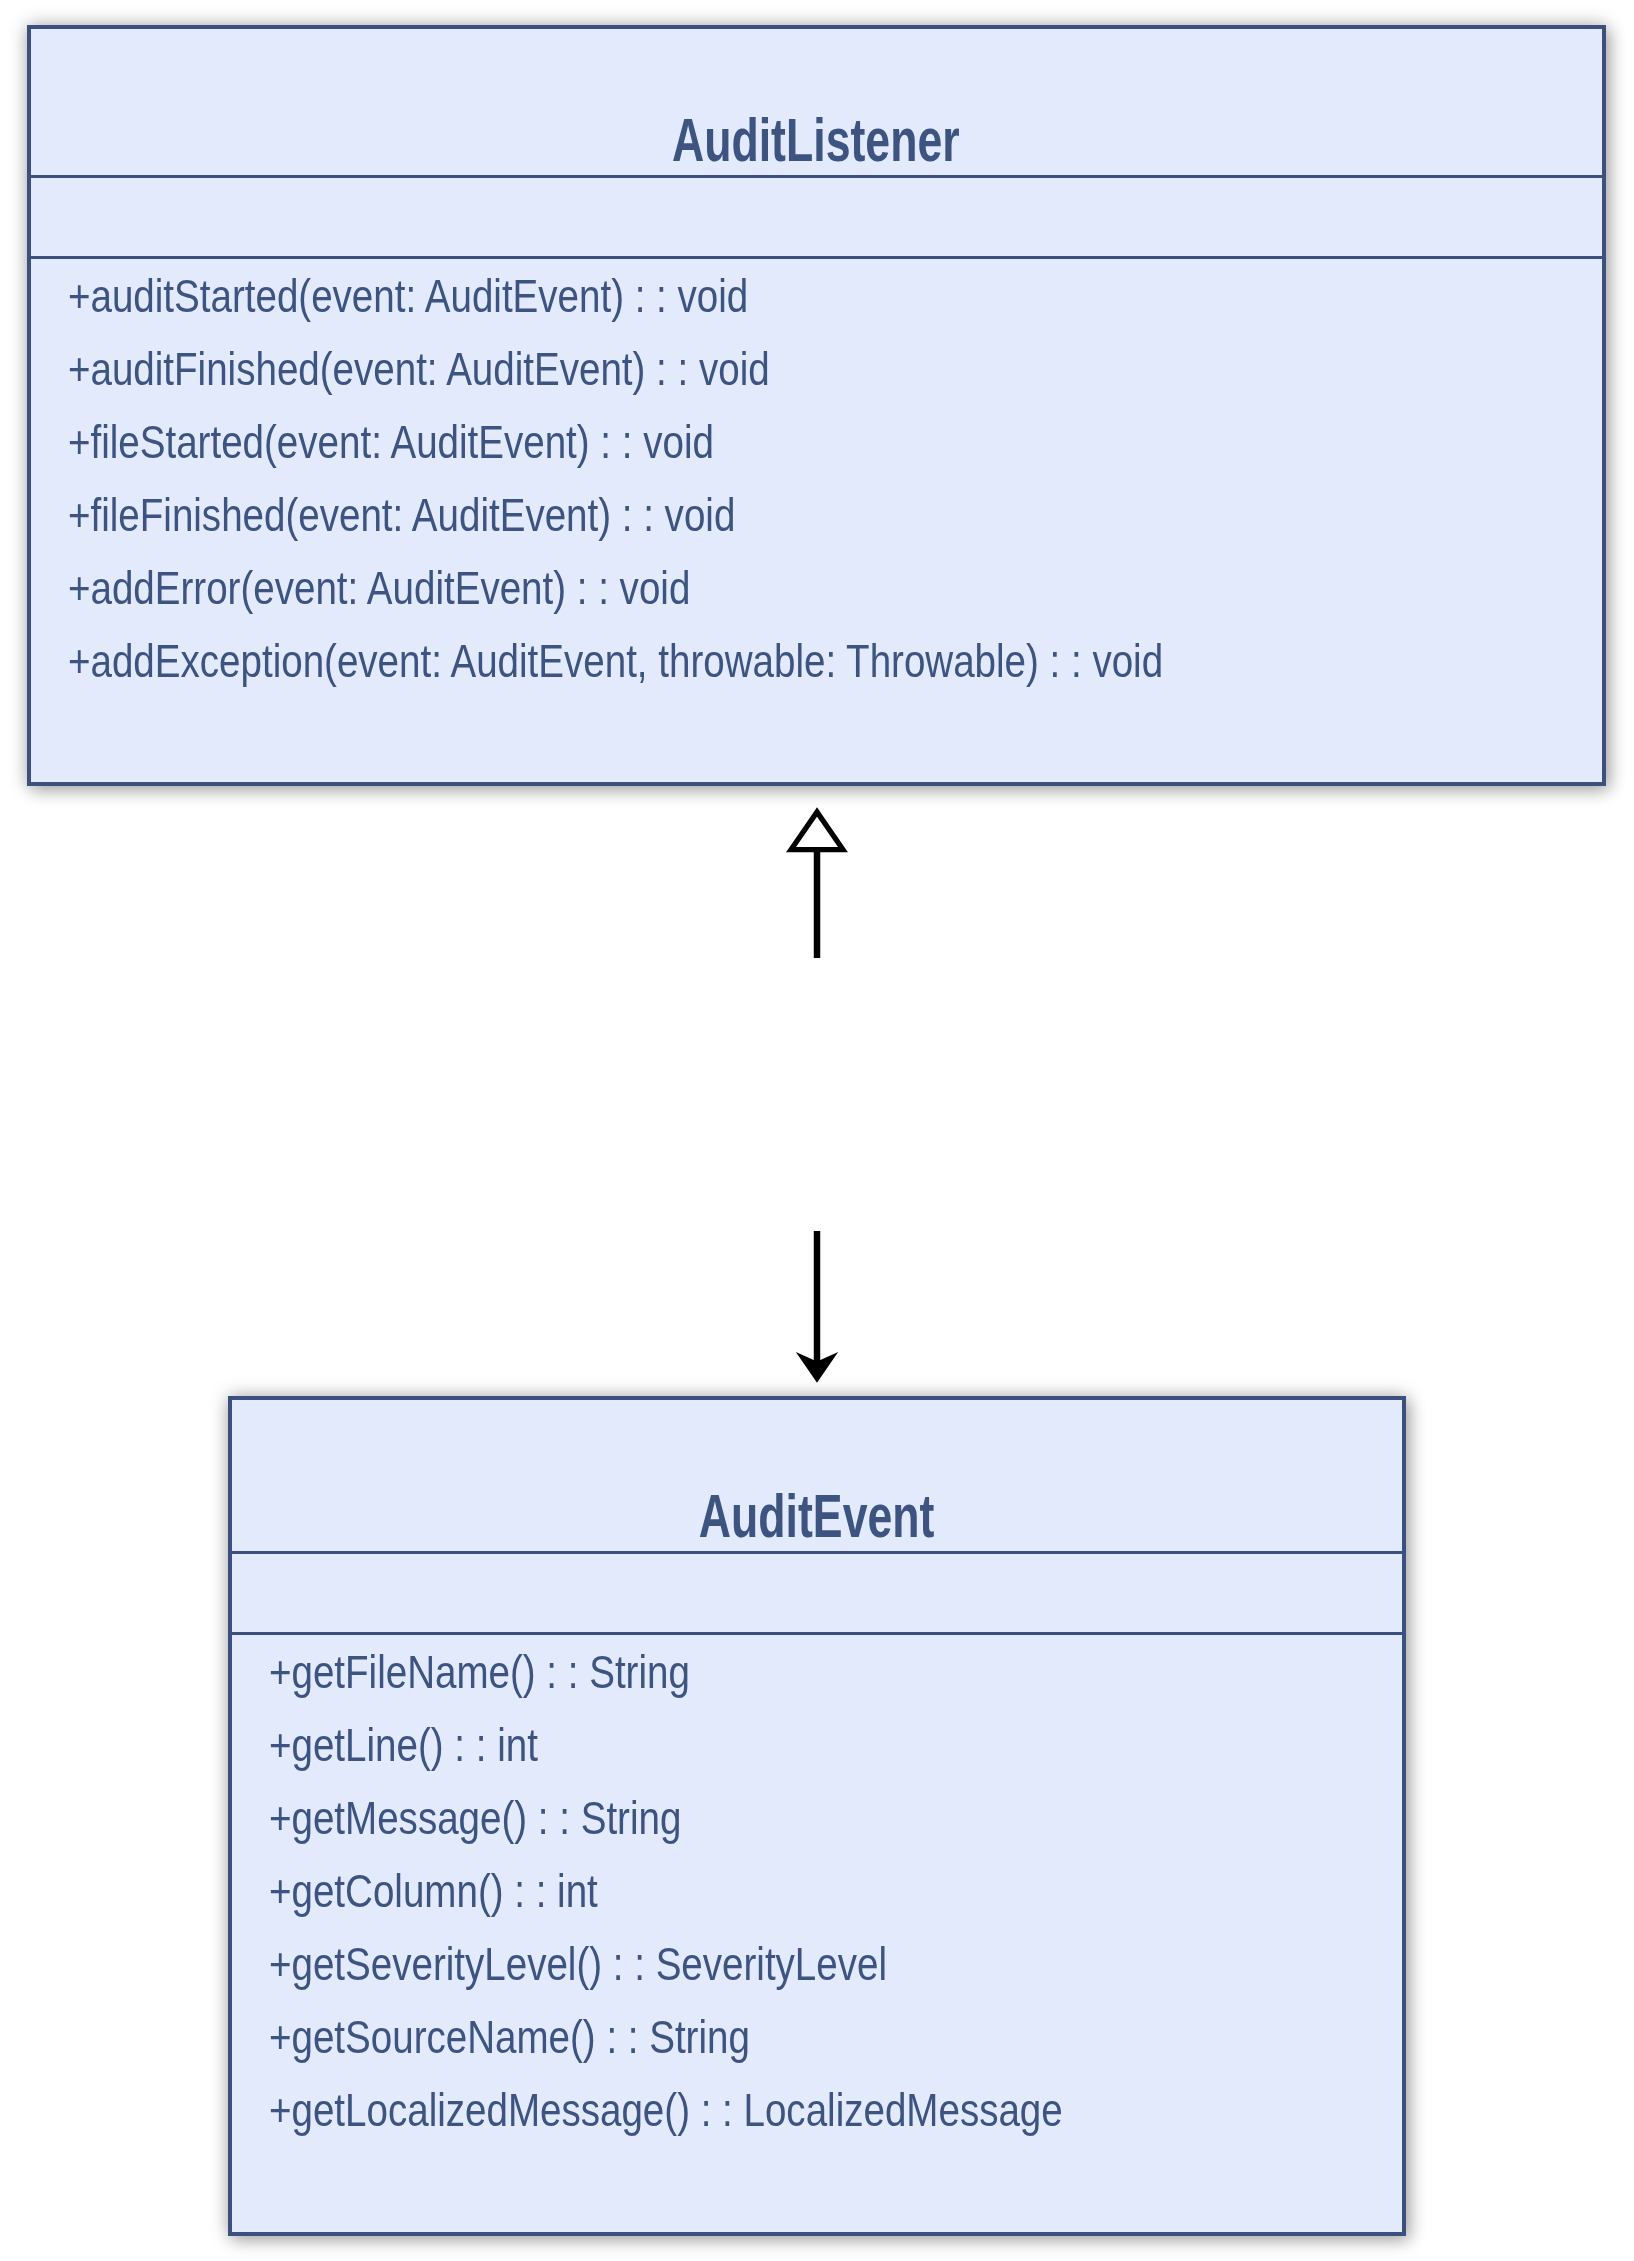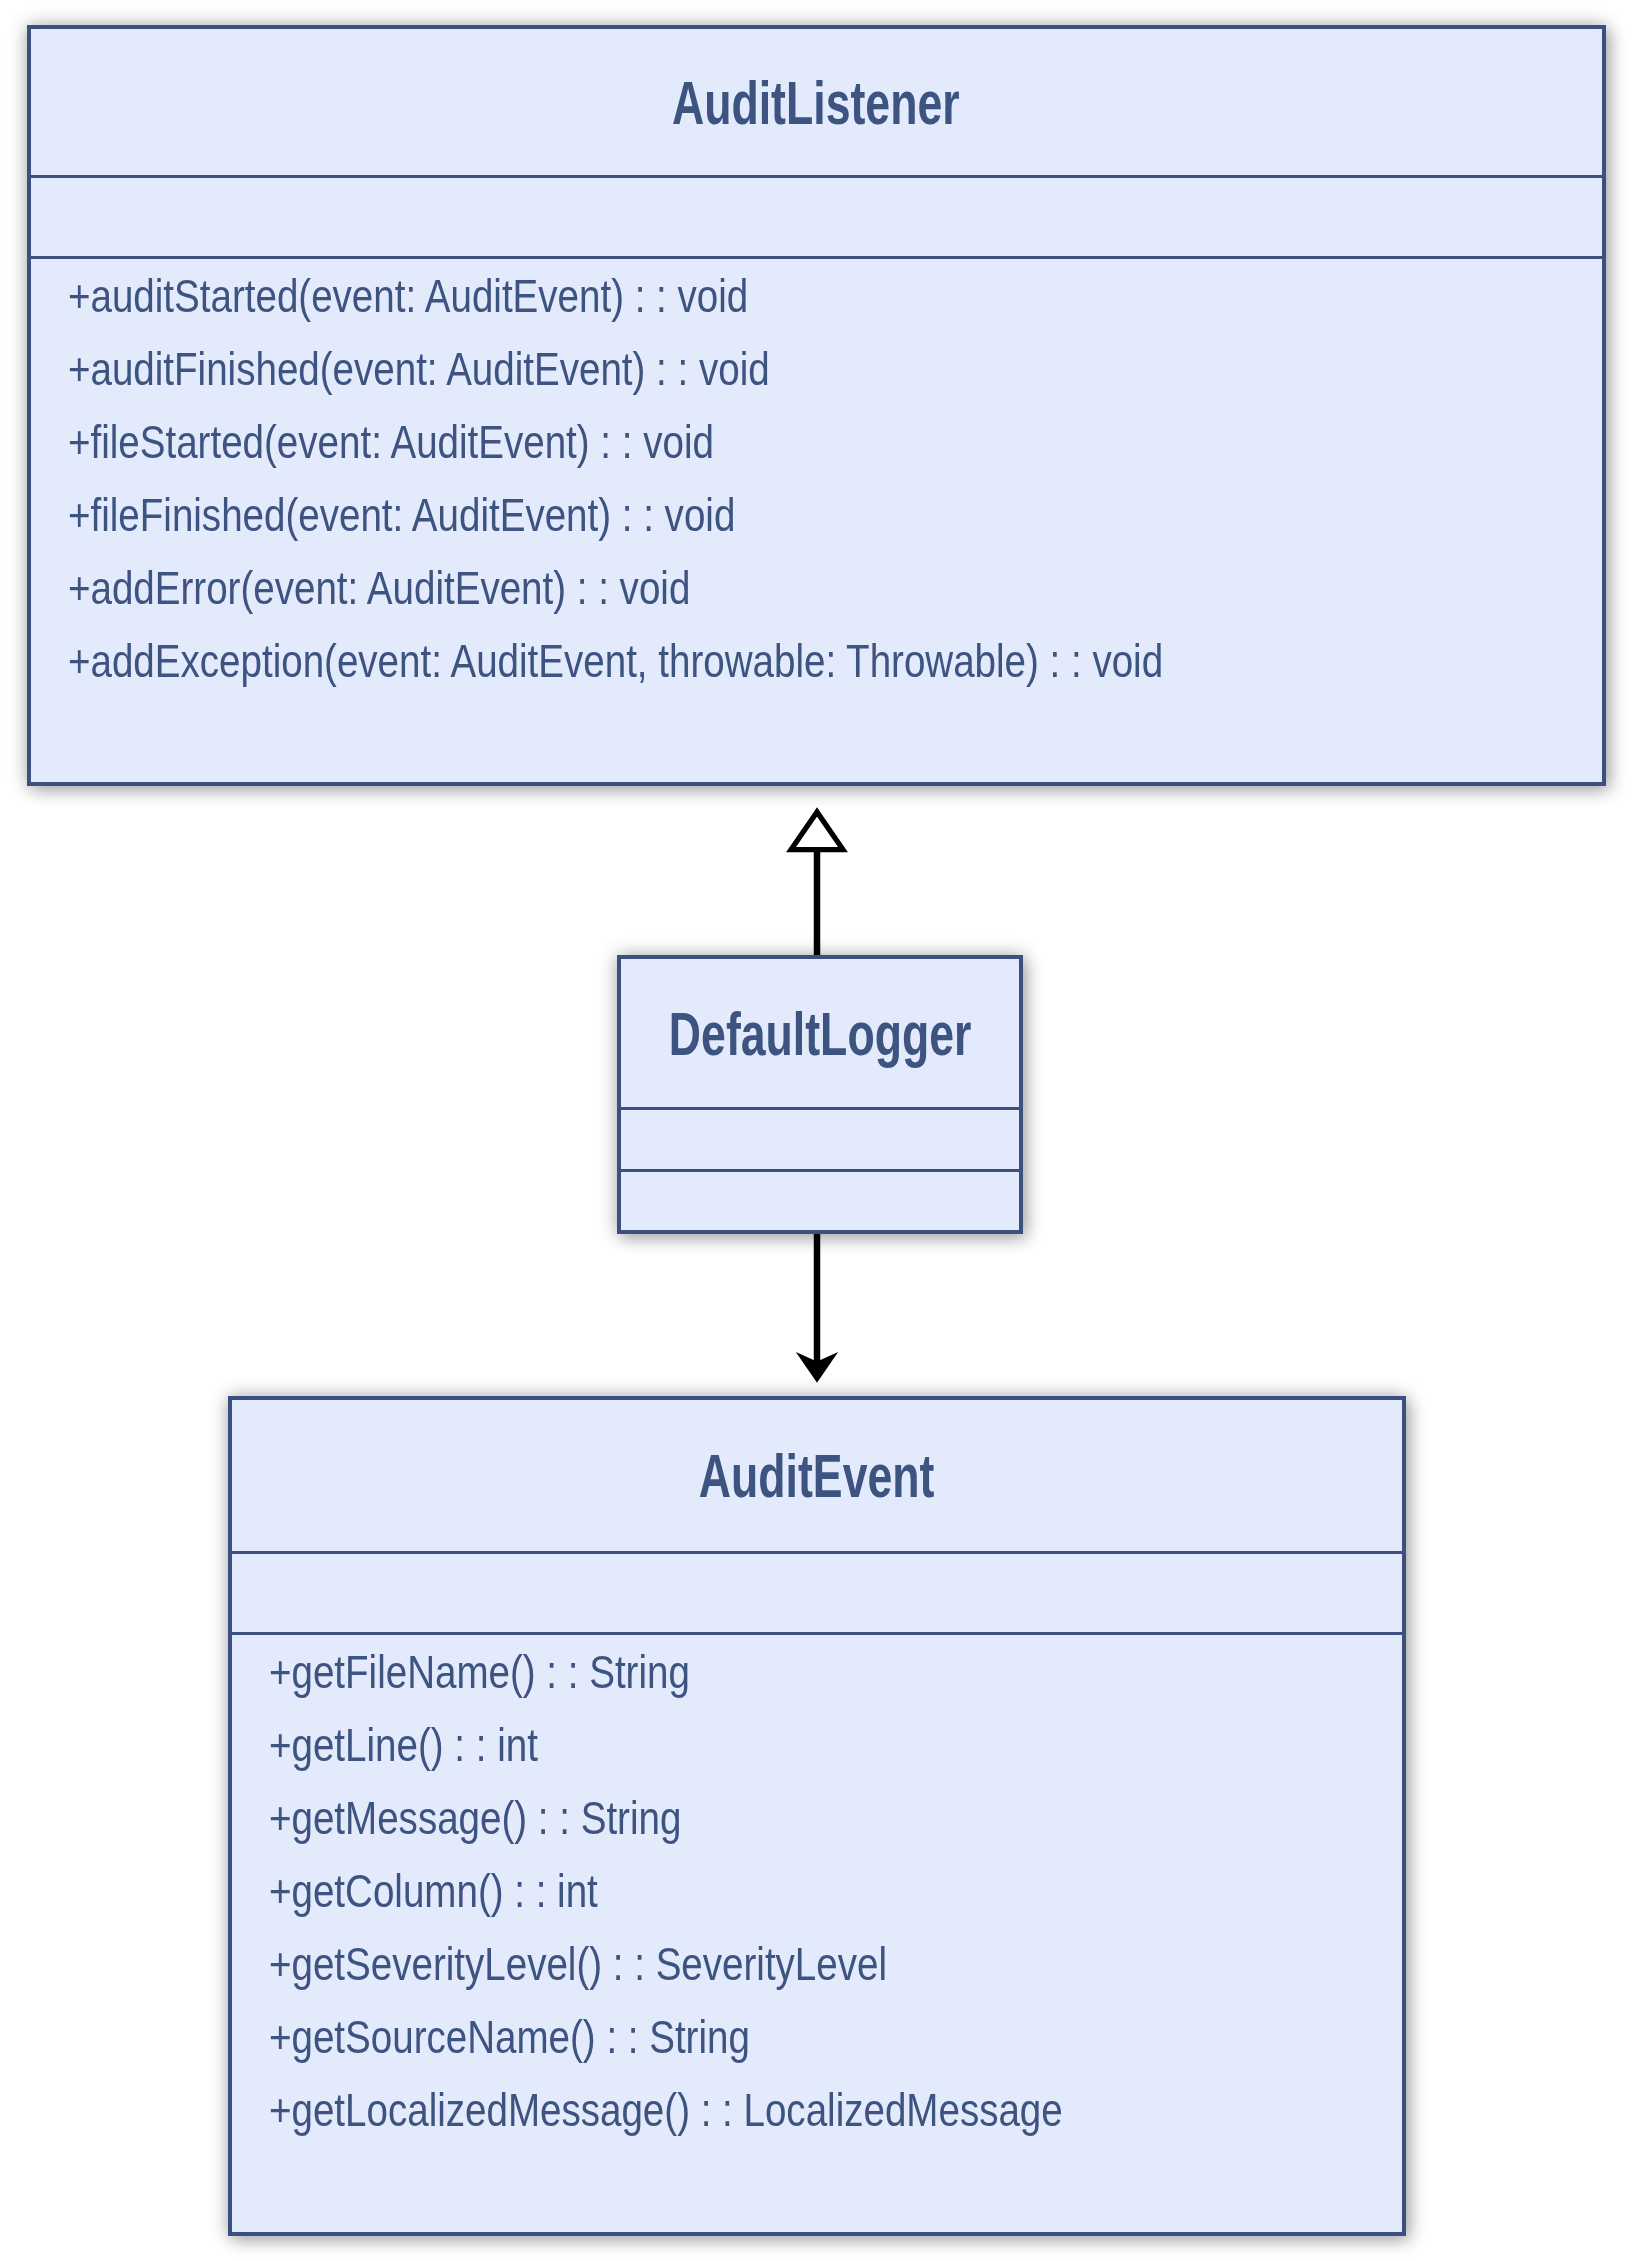--- a/index.html
+++ b/index.html
@@ -27,21 +27,21 @@
     display: flex;
     flex-direction: column;
     background: var(--box-fill);
     border: 4.7px solid var(--box-border);
     box-shadow: 0 0 17.7px rgba(0,0,0,0.30), 4.7px 5.9px 15.3px rgba(0,0,0,0.18);
     z-index: 2;
   }
   .compartment { width: 100%; }
   .compartment.c-title {
     display: flex;
-    align-items: center;
+    align-items: flex-end;
     justify-content: center;
     border-bottom: 3.5px solid var(--box-border);
   }
   .compartment.c-attrs {
     border-bottom: 3.5px solid var(--box-border);
   }
   .compartment.c-methods {
     flex: 1 1 auto;
     overflow: hidden;
   }
@@ -110,27 +110,20 @@
     <div class="compartment c-methods method-list">
         <span class="method-line">+auditStarted(event: AuditEvent) : : void</span>
         <span class="method-line">+auditFinished(event: AuditEvent) : : void</span>
         <span class="method-line">+fileStarted(event: AuditEvent) : : void</span>
         <span class="method-line">+fileFinished(event: AuditEvent) : : void</span>
         <span class="method-line">+addError(event: AuditEvent) : : void</span>
         <span class="method-line">+addException(event: AuditEvent, throwable: Throwable) : : void</span>
       </div>
   </div>
 
-  <div class="uml-class" id="box-default-logger">
-    <div class="compartment c-title">
-      <span class="title-text">DefaultLogger</span>
-    </div>
-    <div class="compartment c-attrs"></div>
-    <div class="compartment c-methods method-list"></div>
-  </div>
 
   <div class="uml-class" id="box-audit-event">
     <div class="compartment c-title">
       <span class="title-text">AuditEvent</span>
     </div>
     <div class="compartment c-attrs"></div>
     <div class="compartment c-methods method-list">
         <span class="method-line">+getFileName() : : String</span>
         <span class="method-line">+getLine() : : int</span>
         <span class="method-line">+getMessage() : : String</span>

